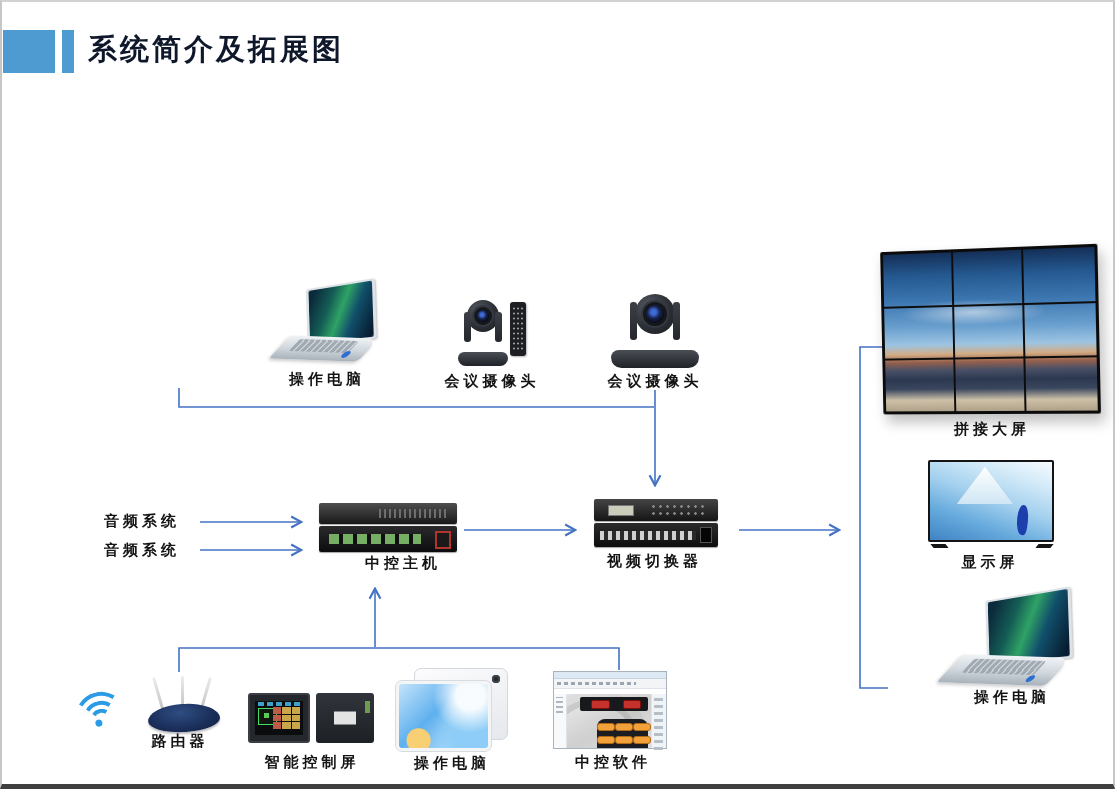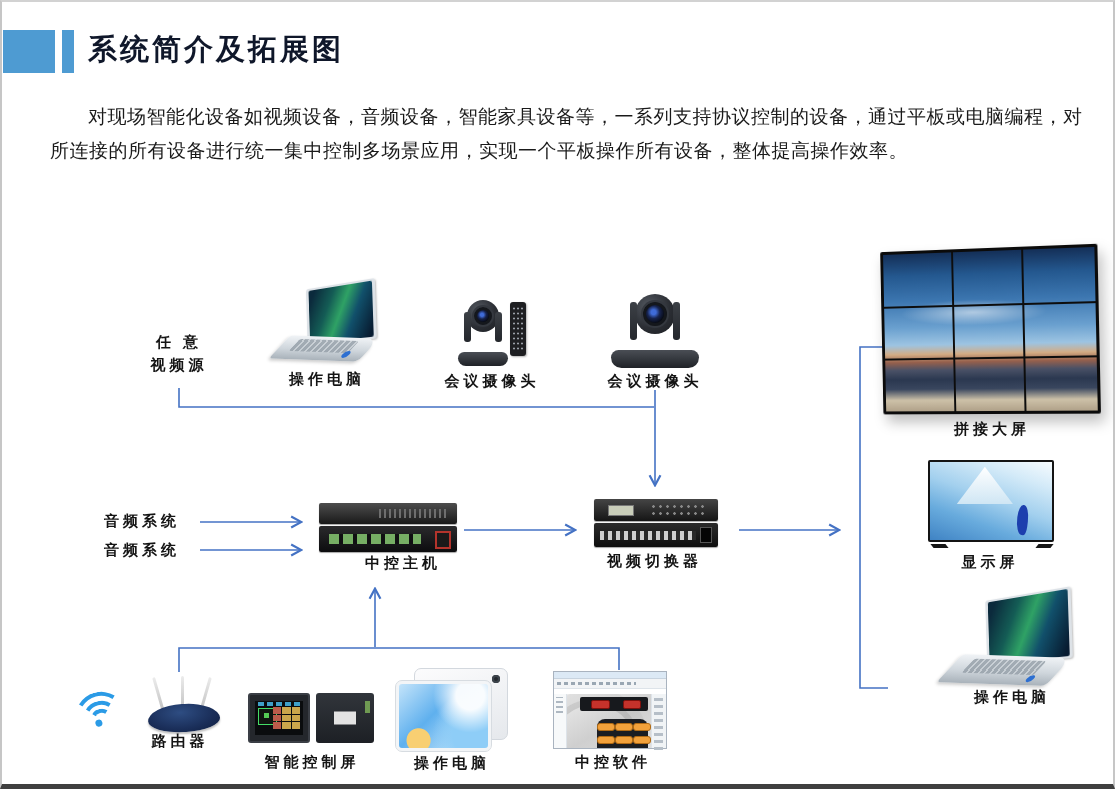--- a/index.html
+++ b/index.html
@@ -159,43 +159,38 @@
 </style>
 </head>
 <body>
 
 <div class="page">
 
   <div class="accent-big"></div>
   <div class="accent-small"></div>
   <div class="page-title">系统简介及拓展图</div>
 
-  <div class="intro">对现场智能化设备如视频设备，音频设备，智能家具设备等，一系列支持协议控制的设备，通过平板或电脑编程，对所连接的所有设备进行统一集中控制多场景应用，实现一个平板操作所有设备，整体提高操作效率。</div>
 
   <svg class="connectors" width="1115" height="789" viewBox="0 0 1115 789">
     <defs>
       <marker id="arrow" viewBox="0 0 10 10" refX="7.5" refY="5" markerWidth="8.5" markerHeight="8.5" orient="auto-start-reverse">
         <path d="M1,1 L8.5,5 L1,9" fill="none" stroke="#4472c4" stroke-width="1.6"></path>
       </marker>
     </defs>
     <path d="M177,386 V405 H652"></path>
     <path d="M653,388 V482" marker-end="url(#arrow)"></path>
     <path d="M198,520 H298" marker-end="url(#arrow)"></path>
     <path d="M198,548 H298" marker-end="url(#arrow)"></path>
     <path d="M462,528 H572" marker-end="url(#arrow)"></path>
     <path d="M737,528 H836" marker-end="url(#arrow)"></path>
     <path d="M373,645 V588" marker-end="url(#arrow)"></path>
     <path d="M177,670 V646 H617 V668"></path>
     <path d="M882,345 H858 V686 H886"></path>
   </svg>
 
-  <div class="node-label two-line" style="left:127px; top:328px; width:100px;">
-    <div>任 意</div>
-    <div>视频源</div>
-  </div>
 
   <div class="laptop laptop-top" style="left:270px; top:282px; width:115px; height:82px;">
     <div class="lap-screen">
         <div class="lap-art"></div>
       </div>
     <div class="lap-body">
         <div class="lap-kb"></div>
         <div class="lap-logo"></div>
       </div>
   </div>

